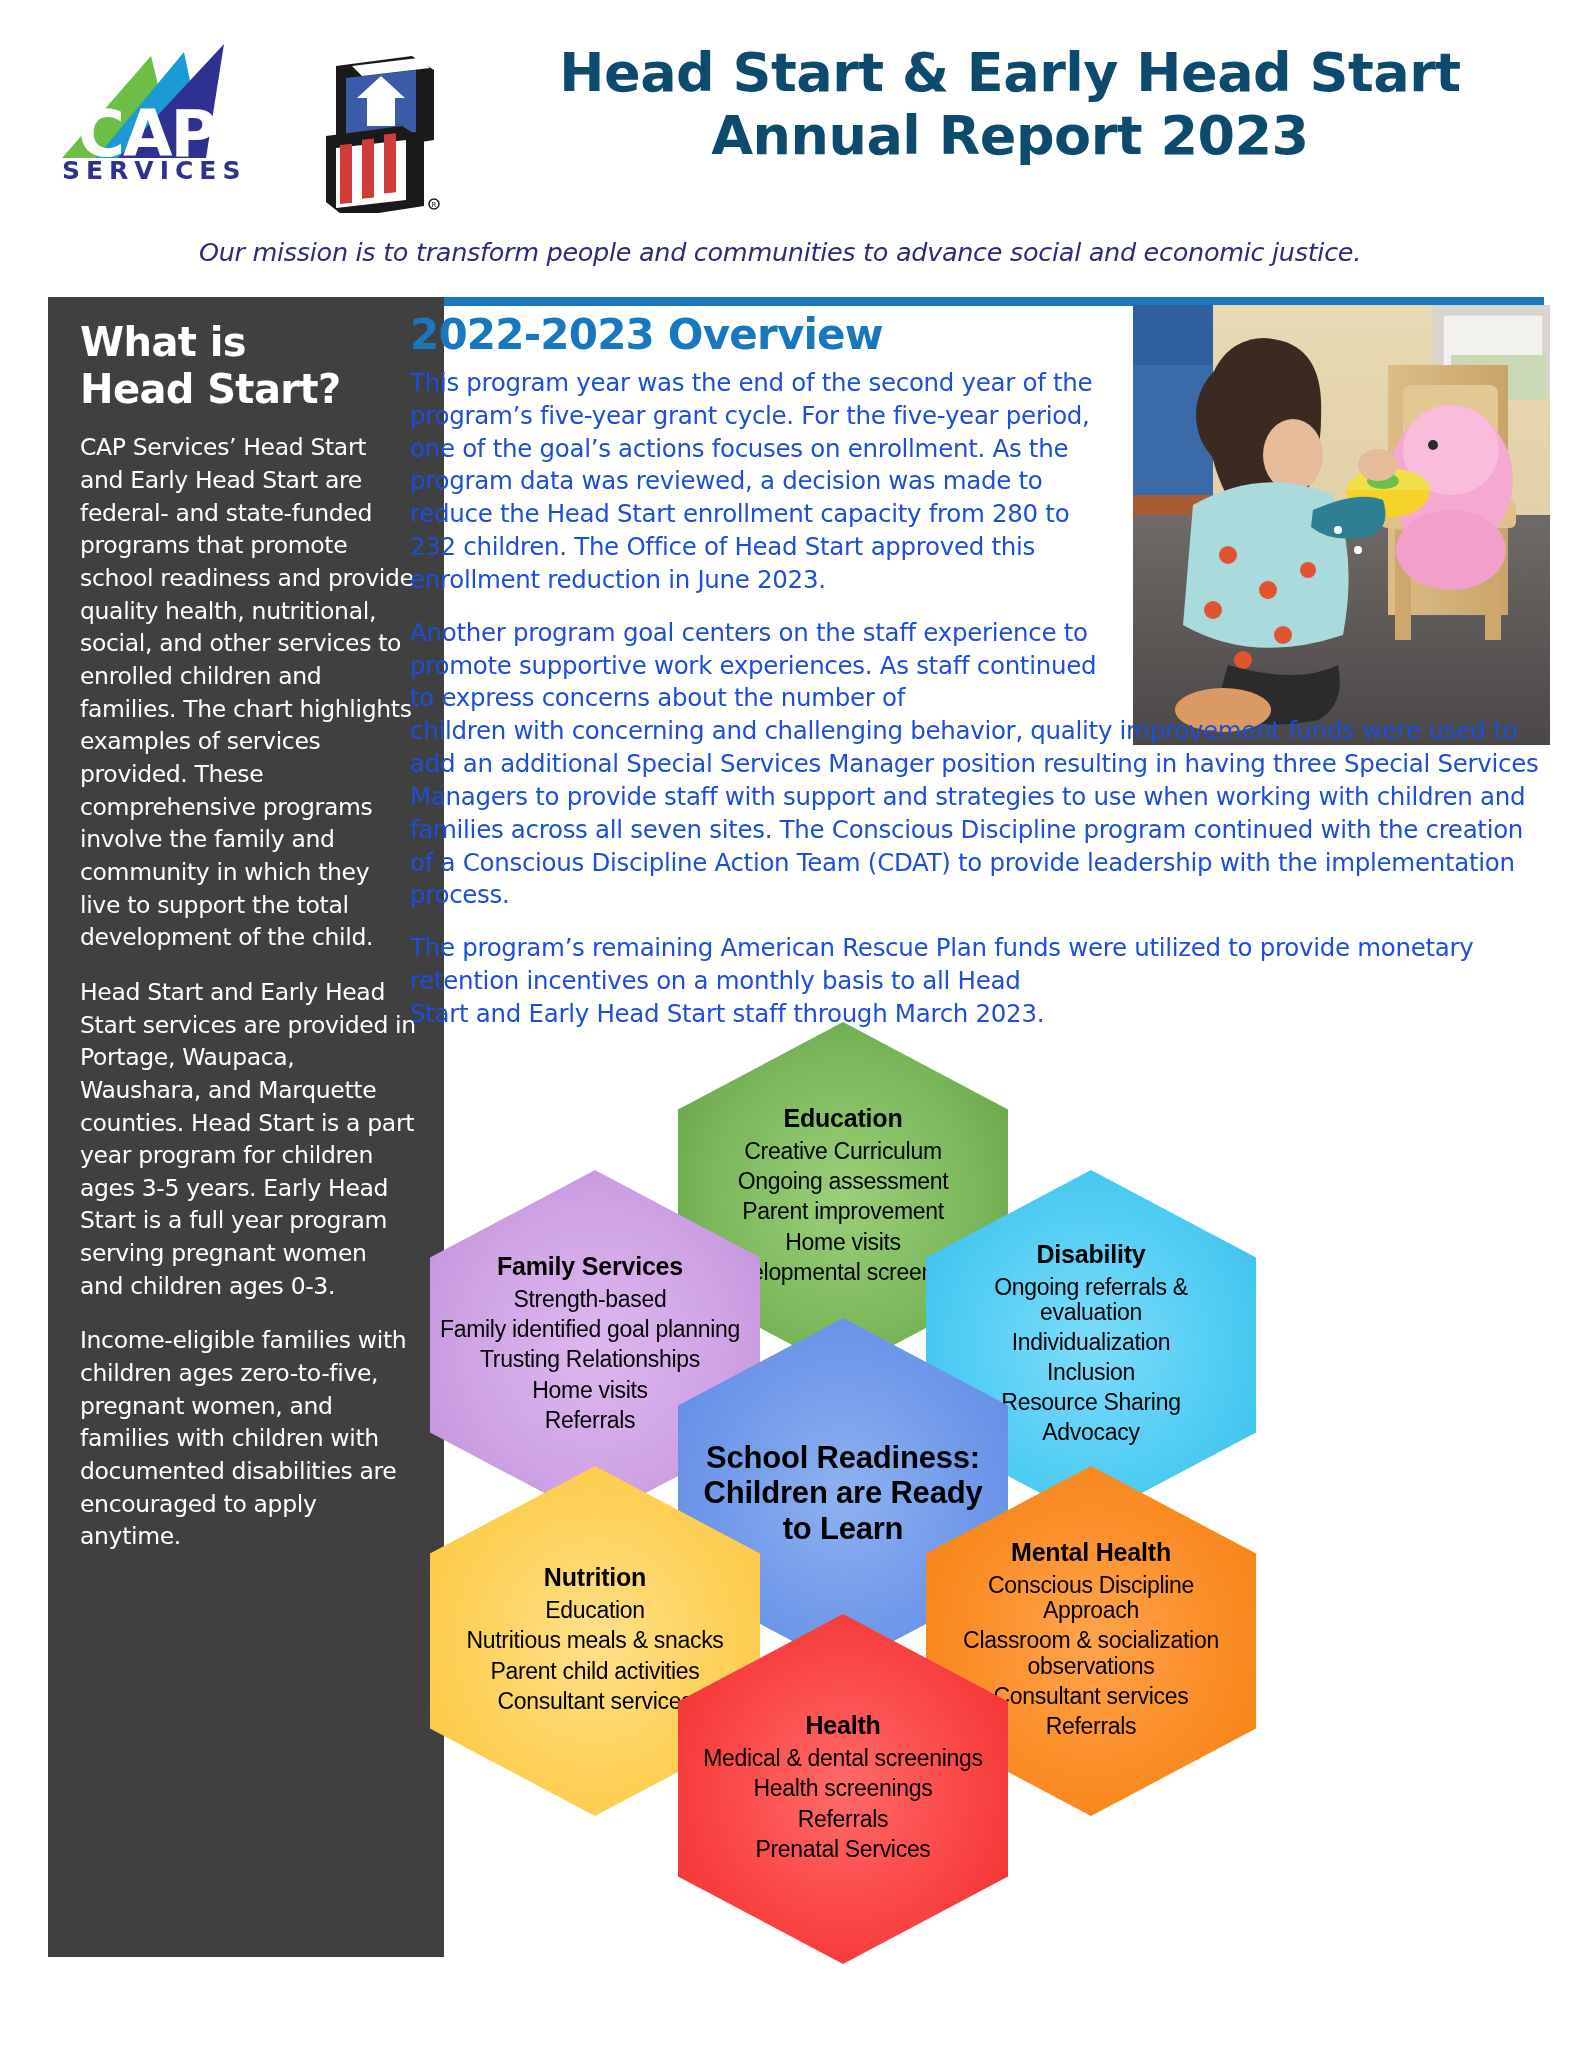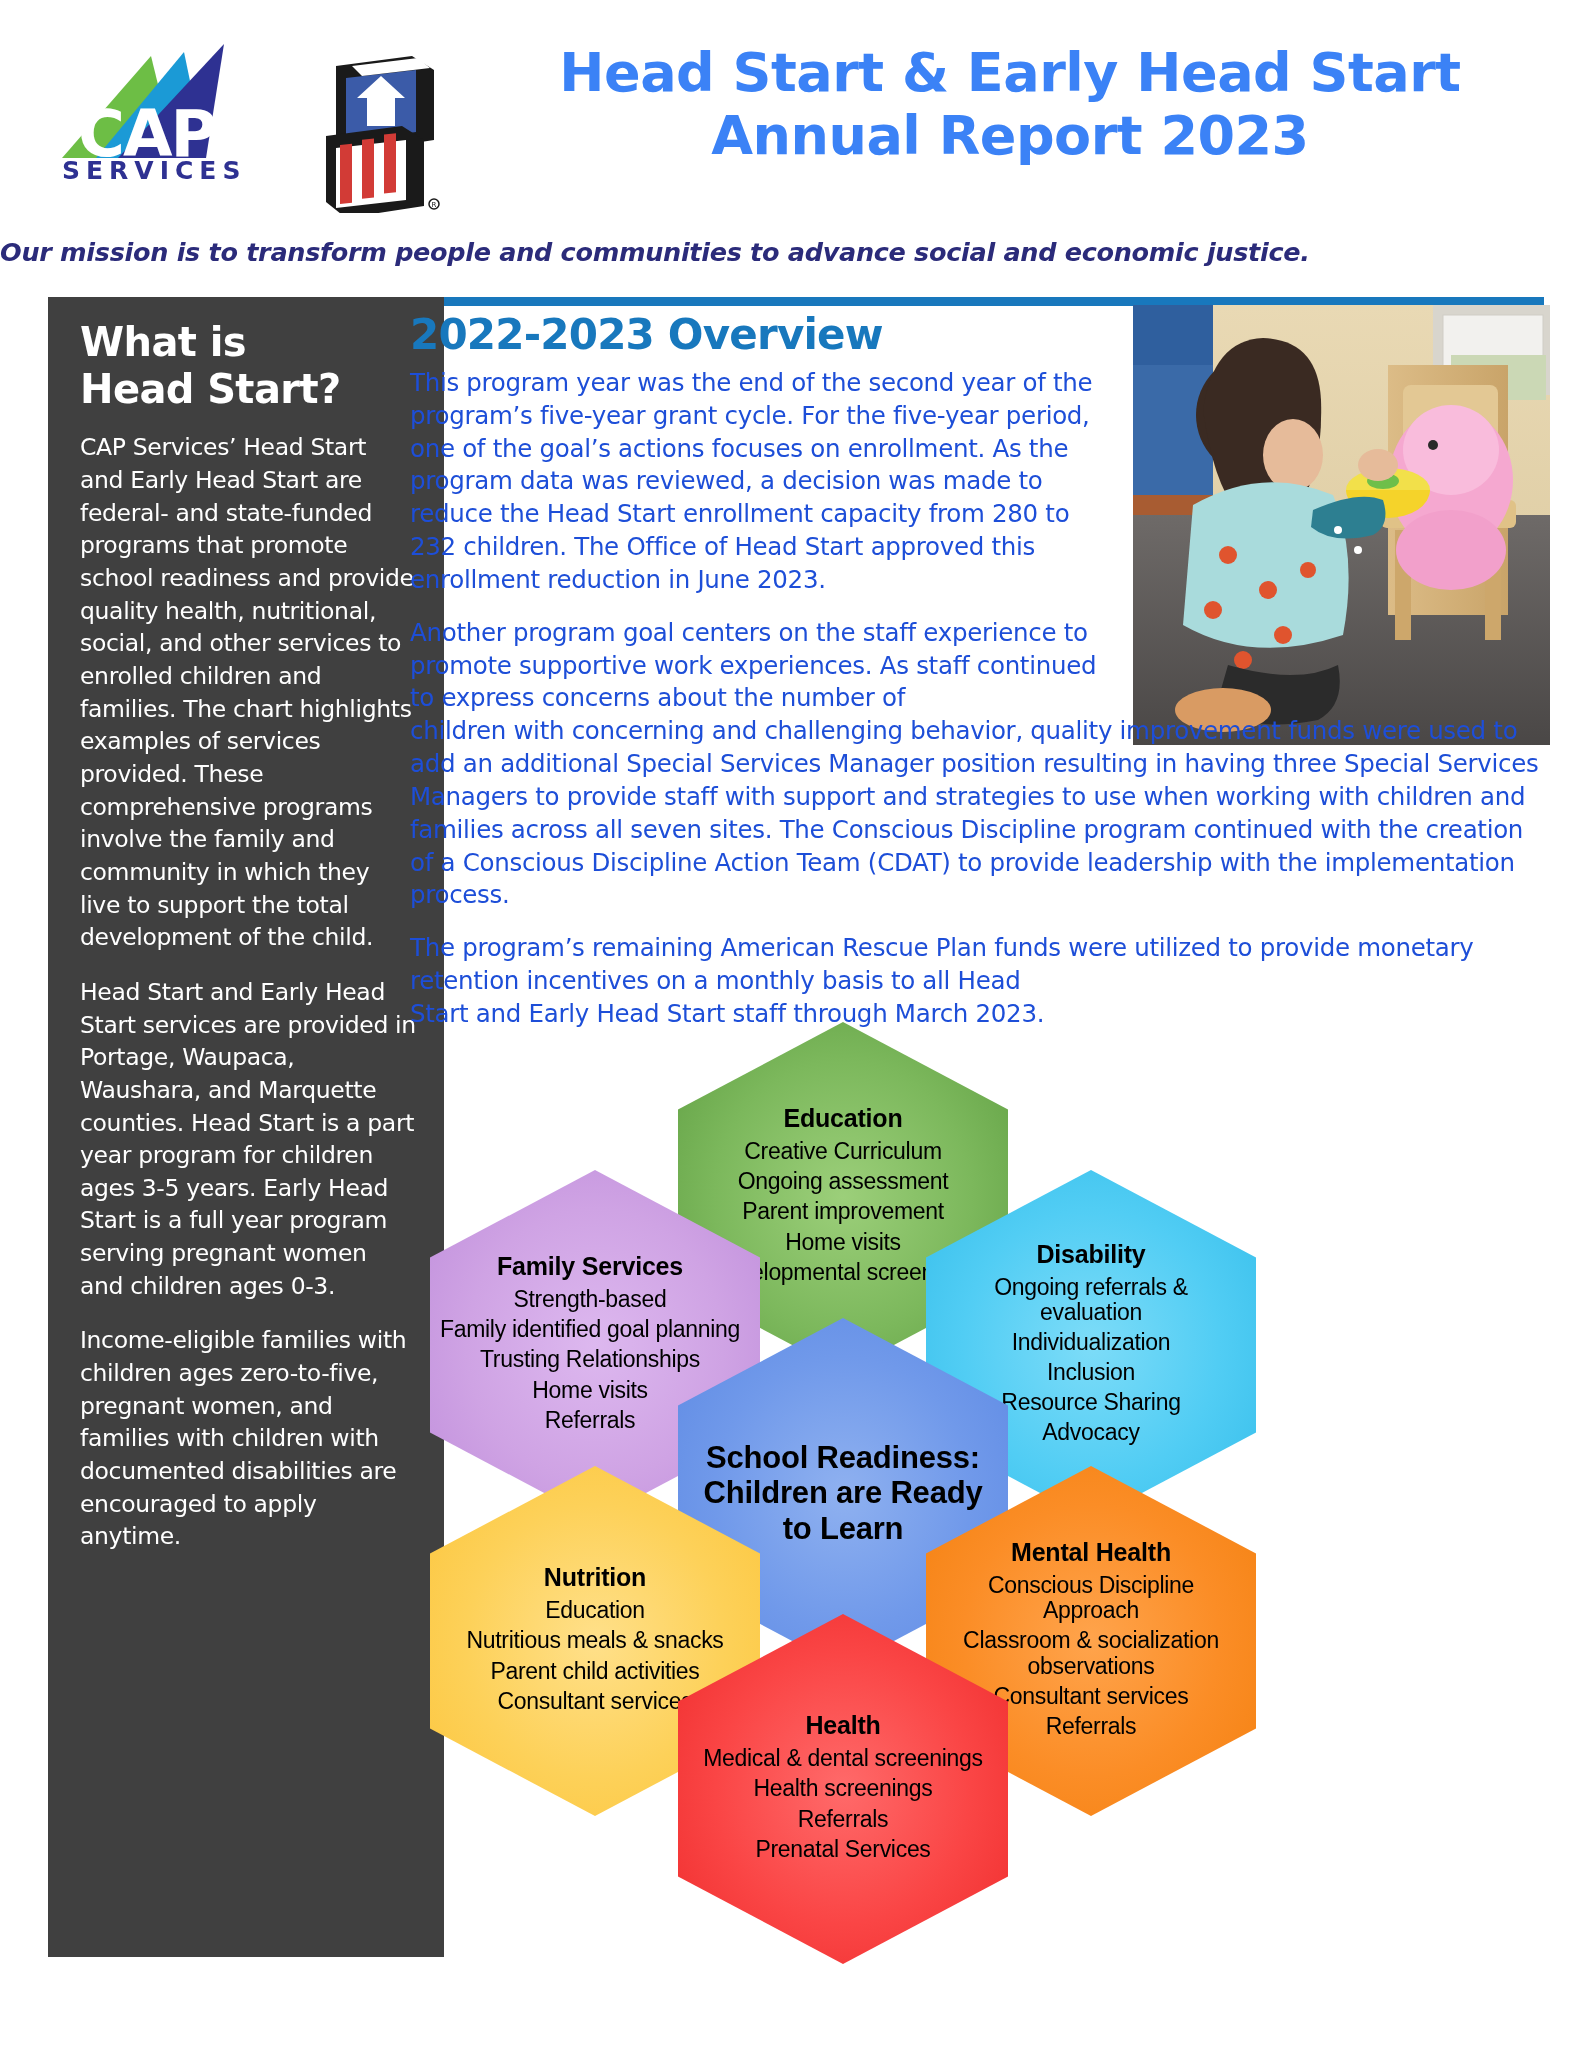--- a/index.html
+++ b/index.html
@@ -39,31 +39,31 @@
     position: absolute;
     left: 470px; top: 42px;
     width: 1080px;
     text-align: center;
   }
   .title-line {
     font-family: "DejaVu Sans", sans-serif;
     font-weight: bold;
     font-size: 54px;
     line-height: 1.16;
-    color: #3b82f6;
+    color: #0c4a6e;
     letter-spacing: -0.5px;
   }
   .mission {
     position: absolute;
     left: 0; top: 237px;
     width: 1560px;
-    text-align: left;
+    text-align: center;
     font-family: "DejaVu Sans", sans-serif;
     font-style: italic;
-    font-weight: bold;
+    font-weight: normal;
     font-size: 25.5px;
     color: #2b2b7a;
     letter-spacing: -0.3px;
   }
 
   
   .topbar {
     position: absolute;
     left: 48px; top: 297px;
     width: 1496px;

